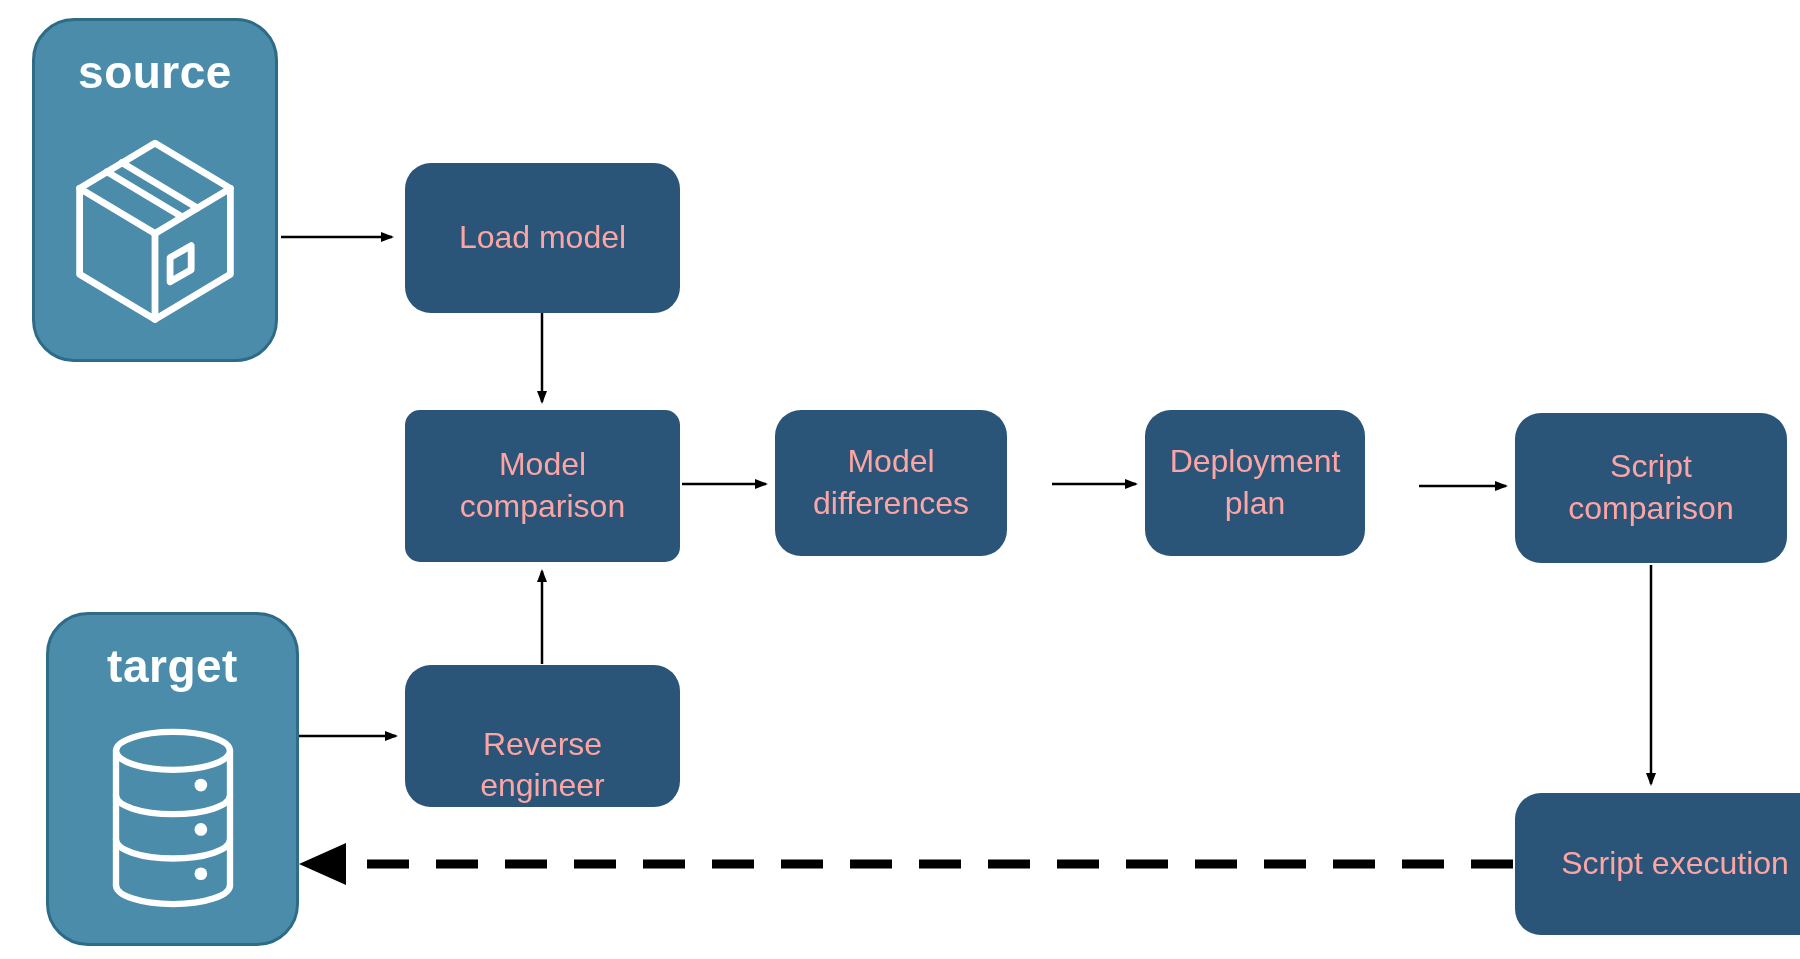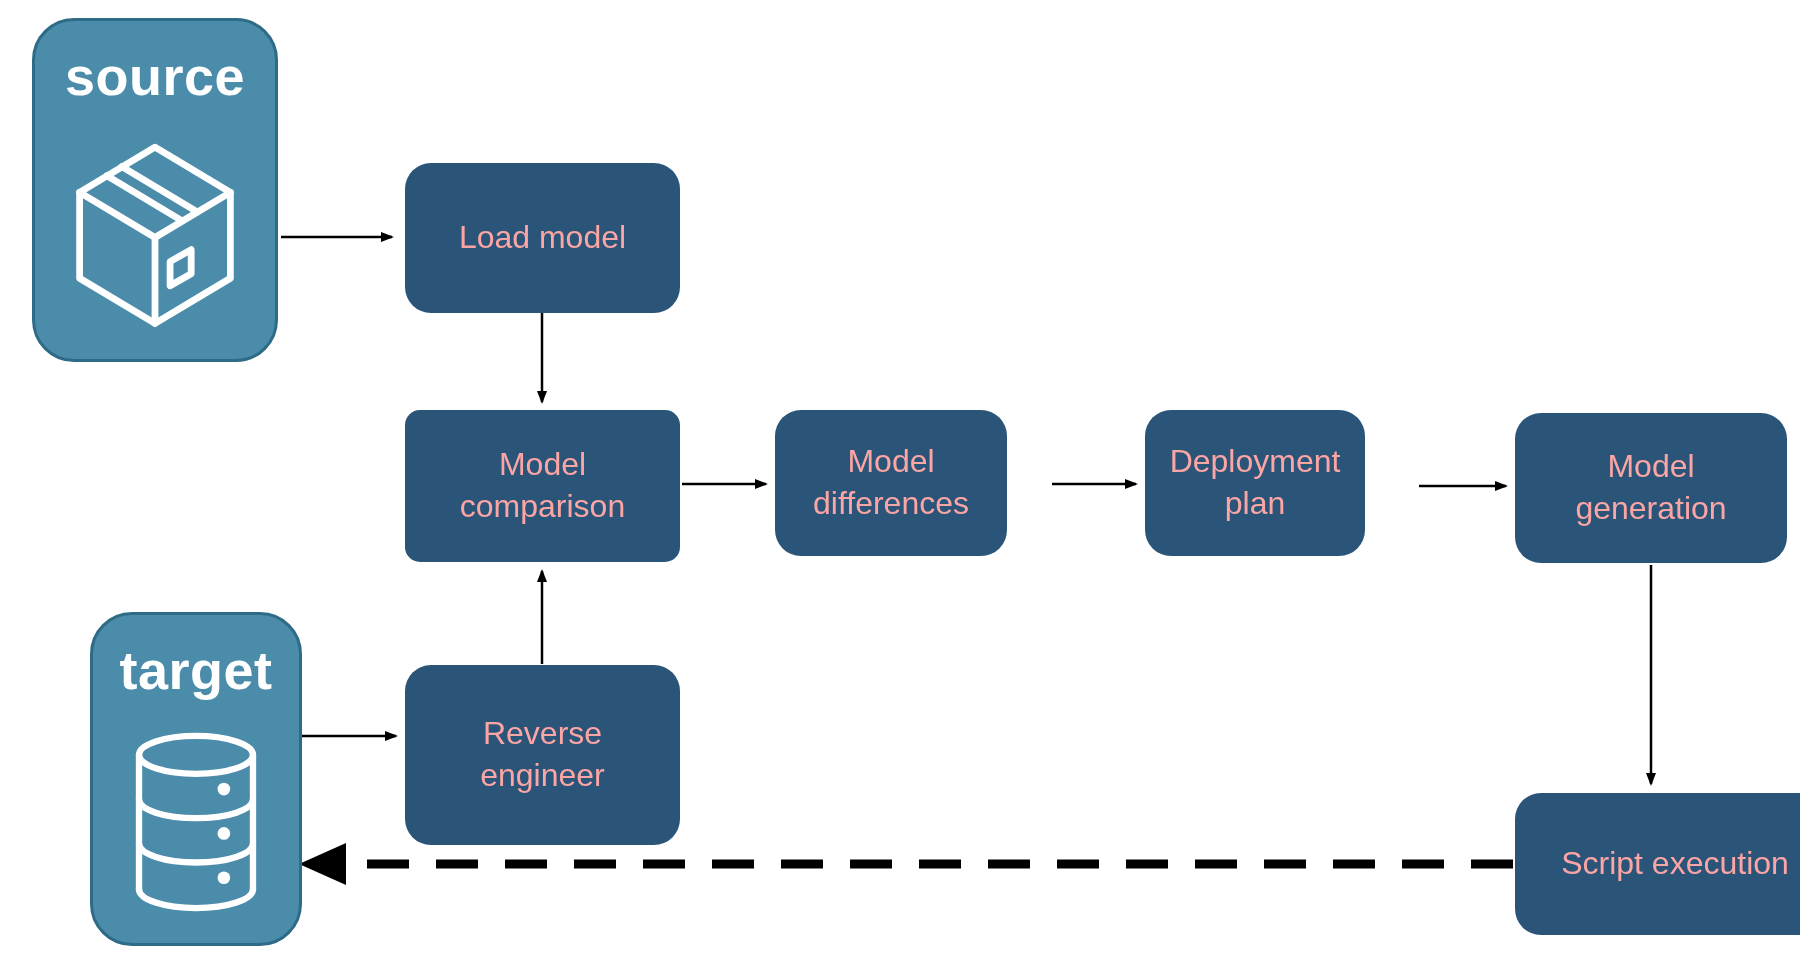--- a/index.html
+++ b/index.html
@@ -22,21 +22,21 @@
     border: 3px solid #2E6B87;
     border-radius: 42px;
     box-sizing: border-box;
     display: flex;
     flex-direction: column;
     align-items: center;
   }
   .container-label {
     color: #ffffff;
     font-weight: bold;
-    font-size: 54px;
+    font-size: 46px;
     letter-spacing: 0.5px;
     margin-top: 24px;
     text-align: center;
   }
   .container-icon {
     flex: 1;
     width: 100%;
     display: flex;
     align-items: center;
     justify-content: center;
@@ -108,21 +108,21 @@
         <path d="M110,38 L110,95 L60,125"></path>
 
         <path d="M38,21 L88,51"></path>
         <path d="M28,27 L78,57"></path>
 
         <path d="M70,84 L84,76 L84,92 L70,100 Z"></path>
       </svg>
     </div>
   </div>
 
-  <div class="container-box" style="left:46px; top:612px; width:212px; height:334px;margin-left:44px;">
+  <div class="container-box" style="left:46px; top:612px; width:253px; height:334px;">
     <div class="container-label">target</div>
     <div class="container-icon">
       <svg width="152" height="192" viewBox="0 0 120 150" fill="none" stroke="#ffffff" stroke-width="5" stroke-linecap="round">
 
         <ellipse cx="60" cy="22" rx="45" ry="15"></ellipse>
 
         <path d="M15,22 L15,128"></path>
         <path d="M105,22 L105,128"></path>
 
         <path d="M15,57 A45 15 0 0 0 105,57"></path>
@@ -147,24 +147,24 @@
 
   <div class="node" style="left:775px; top:410px; width:232px; height:146px;">
     <span>Model differences</span>
   </div>
 
   <div class="node" style="left:1145px; top:410px; width:220px; height:146px;">
     <span>Deployment plan</span>
   </div>
 
   <div class="node" style="left:1515px; top:413px; width:272px; height:150px;">
-    <span>Model generation</span>
+    <span>Script comparison</span>
   </div>
 
   <div class="node" style="left:1515px; top:793px; width:320px; height:142px;">
     <span>Script execution</span>
   </div>
 
-  <div class="node" style="left:405px; top:665px; width:275px; height:180px;">
+  <div class="node" style="left:405px; top:665px; width:275px; height:142px;align-items:flex-end;">
     <span>Reverse engineer</span>
   </div>
 
 </div>
 
 </body></html>

